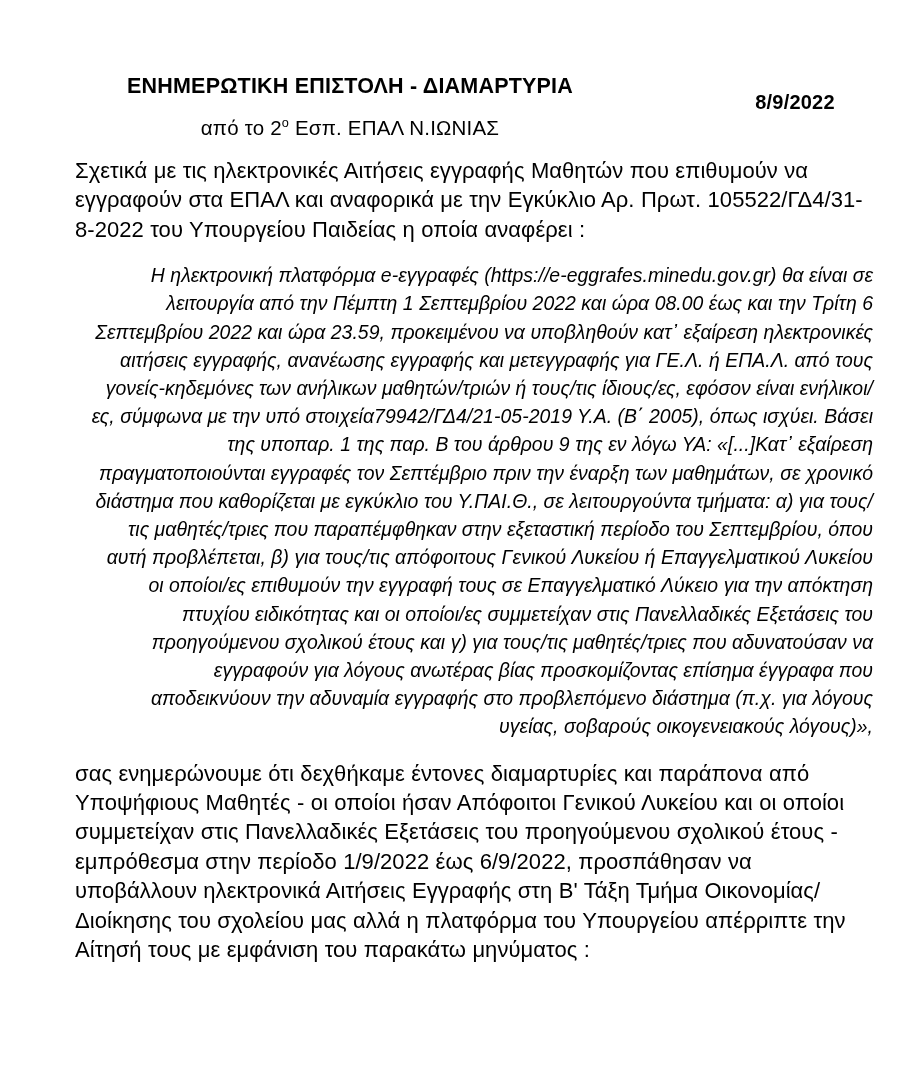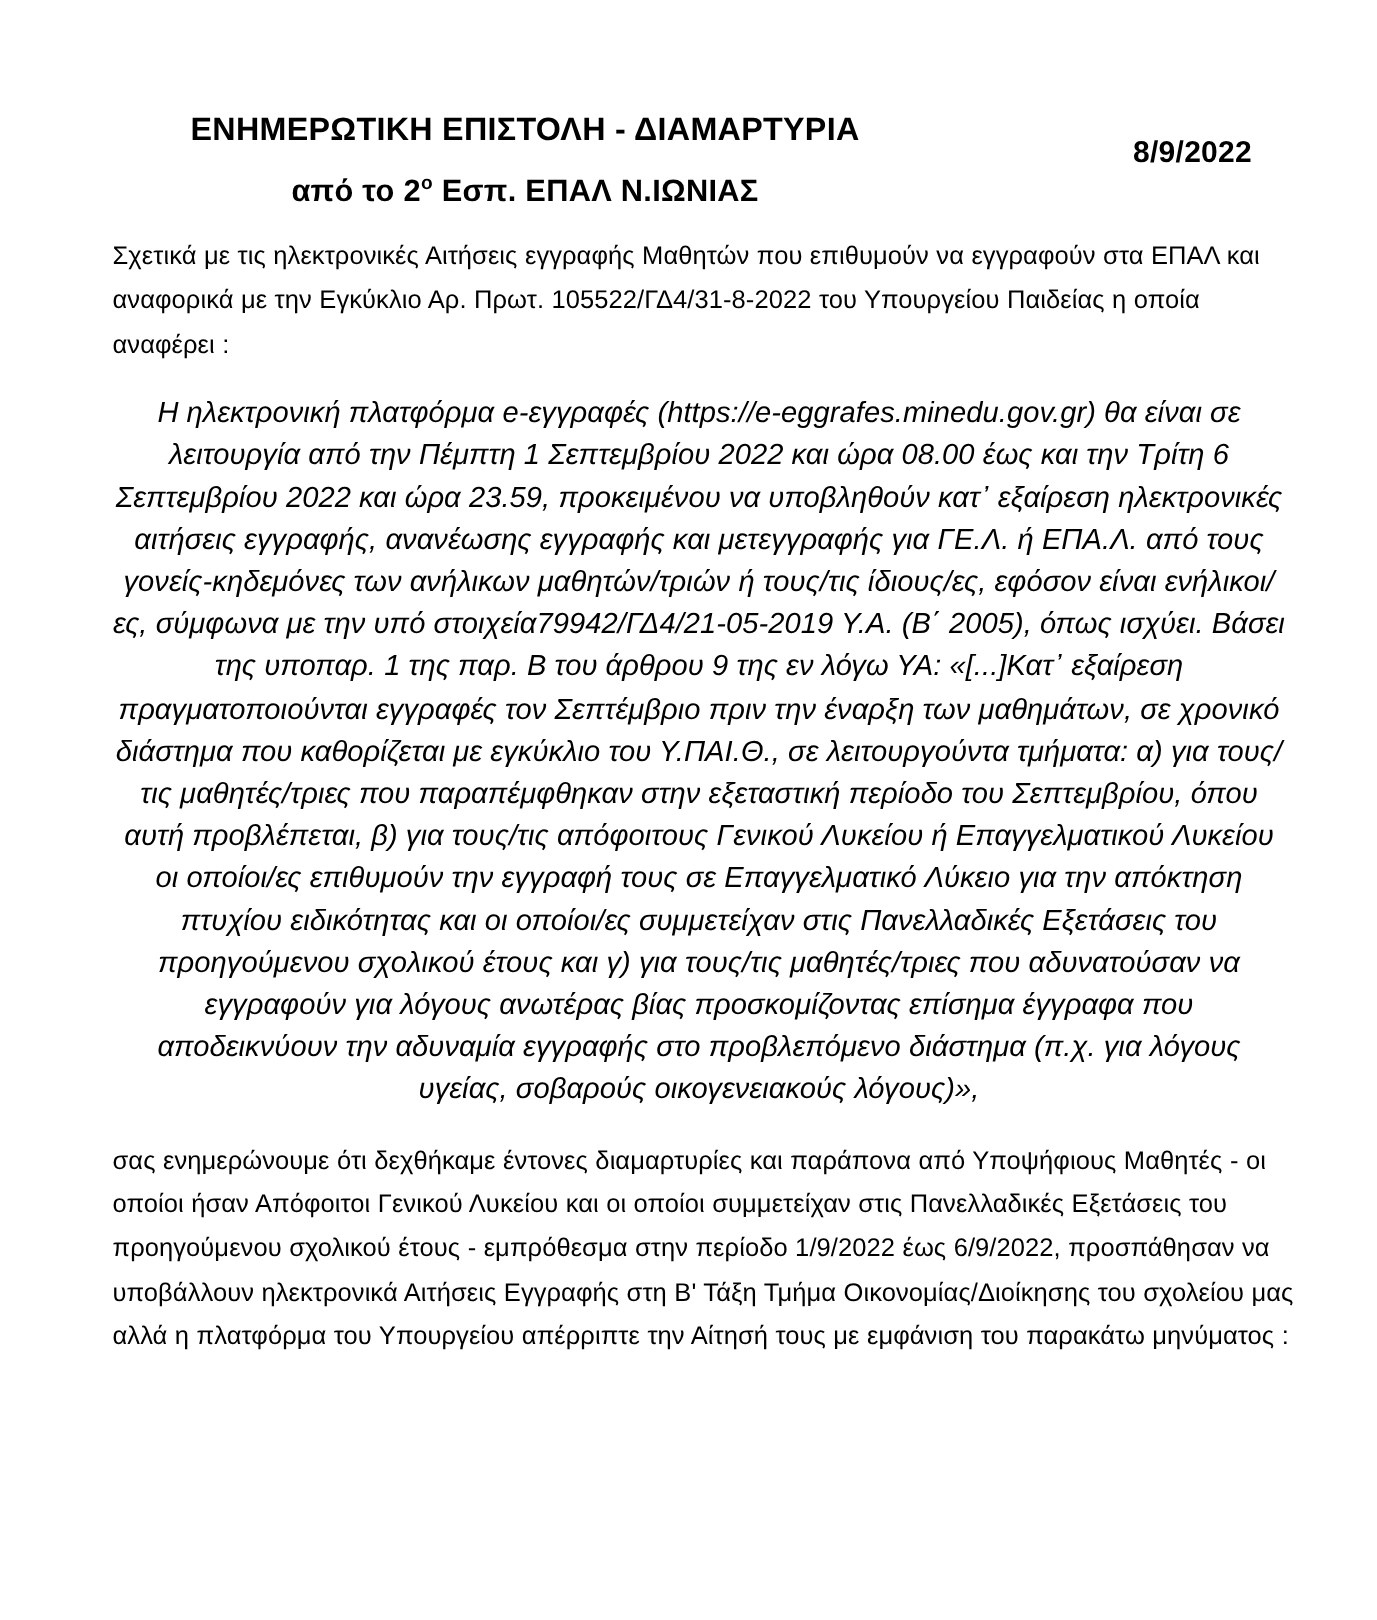--- a/index.html
+++ b/index.html
@@ -57,58 +57,58 @@
     font-weight: bold;
     letter-spacing: 0.2px;
     white-space: nowrap;
     margin-top: 16px;
   }
   .header-line-2 {
     margin-top: 8px;
     width: 700px;
     text-align: center;
     font-size: 20.5px;
-    font-weight: bold;
+    font-weight: normal;
     letter-spacing: 0.2px;
     white-space: nowrap;
   }
   .ord-sup {
     font-size: 0.62em;
     vertical-align: super;
     line-height: 0;
   }
 
   
   .body-area {
     position: absolute;
     left: 75px;
     top: 156px;
     width: 790px;
   }
 
   p.para {
     margin: 0;
-    font-size: 17px;
+    font-size: 22px;
     line-height: 29.4px;
     letter-spacing: 0.05px;
     word-spacing: 0.2px;
     text-align: left;
   }
 
   p.para.intro {
     margin-bottom: 17px;
   }
 
   p.quote {
-    margin: 0 0 18px 0;
+    margin: 0 0 18px 16px;
     font-style: italic;
     font-size: 19.4px;
     line-height: 28.2px;
     letter-spacing: 0.05px;
-    text-align: center;
+    text-align: right;
     width: 782px;
   }
 
   p.para.outro {
     margin-top: 0;
   }
 </style>
 </head>
 <body>
 

